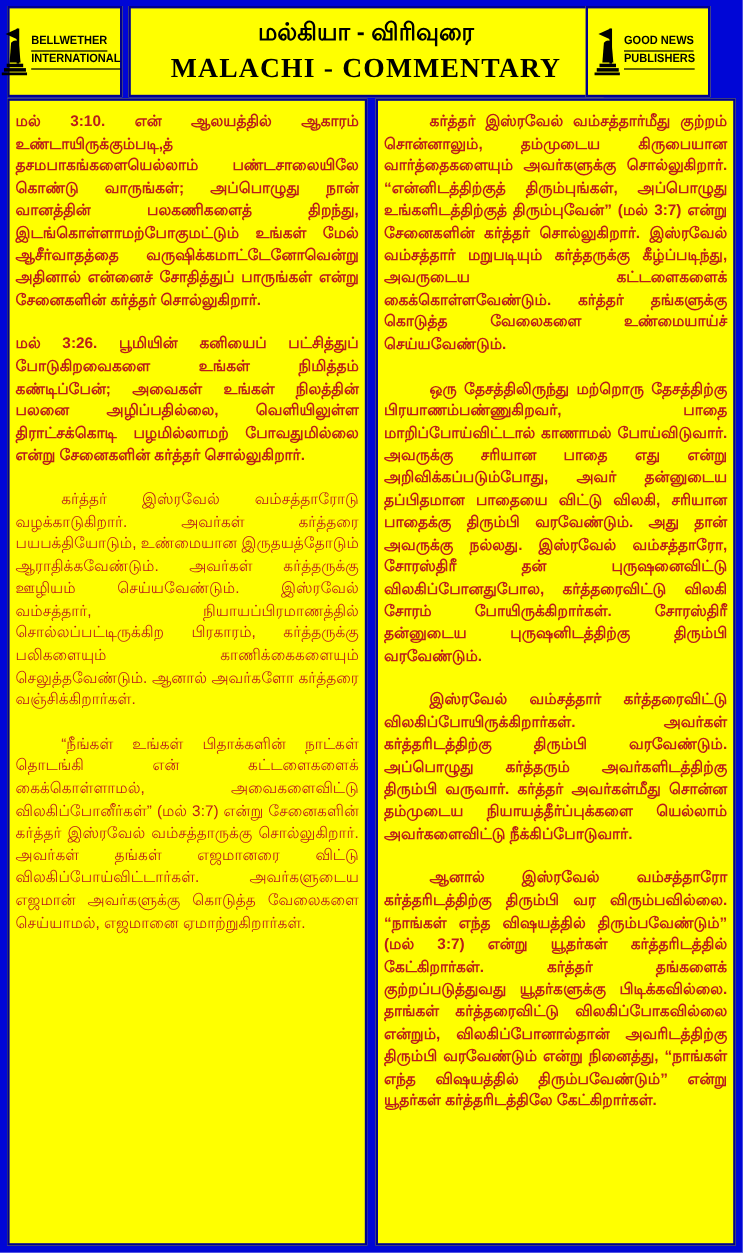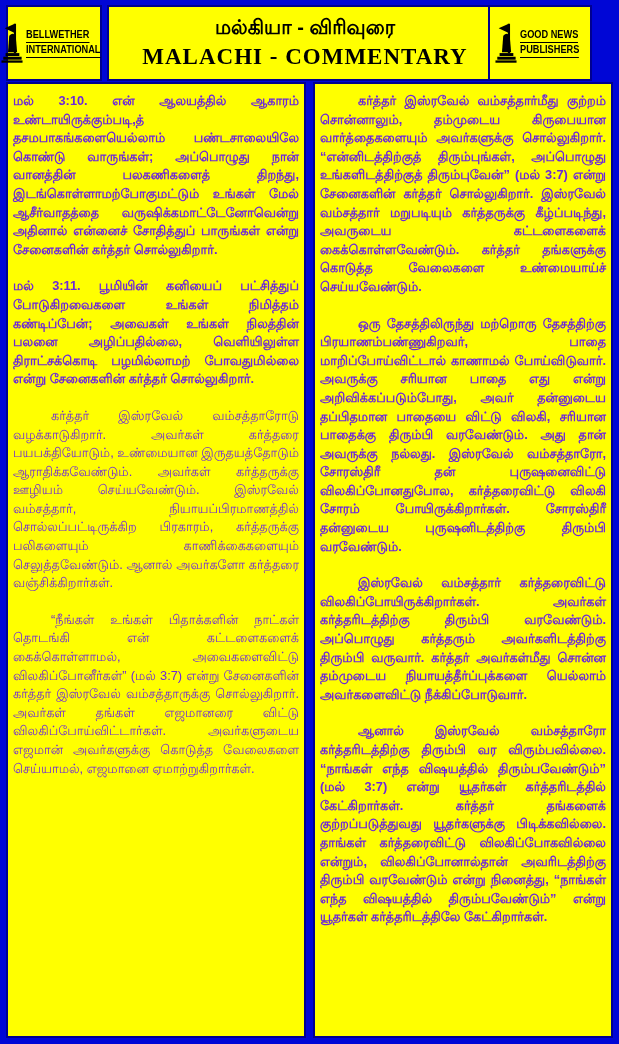--- a/index.html
+++ b/index.html
@@ -43,21 +43,21 @@
   }
   
   .col{
     padding:8px 5px 6px 5px;
     overflow:hidden;
   }
   .col-left{left:6px;top:82px;width:300px;height:956px;}
   .col-right{left:313px;top:82px;width:300px;height:956px;font-weight:bold;}
   .col p{
     margin:0 0 18px 0;
-    font-size:12.8px;line-height:18.6px;color:#6d28d9;
+    font-size:12.8px;line-height:18.6px;color:#b91c1c;
     text-align:justify;
     font-family:"Liberation Sans","DejaVu Sans",sans-serif;
   }
   .col p.verse{font-weight:bold;text-indent:0;}
   .col p.commentary{text-indent:38px;}
 </style>
 </head>
 <body>
 
 <div class="page">
@@ -96,21 +96,21 @@
       </g>
     </svg>
     <span class="logo-text">
       <span class="logo-line">GOOD NEWS</span>
       <span class="logo-line">PUBLISHERS</span>
     </span>
   </div>
 
   <div class="panel col col-left">
     <p class="verse">மல் 3:10. என் ஆலயத்தில் ஆகாரம் உண்டாயிருக்கும்படி,த் தசமபாகங்களையெல்லாம் பண்டசாலையிலே கொண்டு வாருங்கள்; அப்பொழுது நான் வானத்தின் பலகணிகளைத் திறந்து, இடங்கொள்ளாமற்போகுமட்டும் உங்கள் மேல் ஆசீர்வாதத்தை வருஷிக்கமாட்டேனோவென்று அதினால் என்னைச் சோதித்துப் பாருங்கள் என்று சேனைகளின் கர்த்தர் சொல்லுகிறார்.</p>
-    <p class="verse">மல் 3:11. பூமியின் கனியைப் பட்சித்துப் போடுகிறவைகளை உங்கள் நிமித்தம் கண்டிப்பேன்; அவைகள் உங்கள் நிலத்தின் பலனை அழிப்பதில்லை, வெளியிலுள்ள திராட்சக்கொடி பழமில்லாமற் போவதுமில்லை என்று சேனைகளின் கர்த்தர் சொல்லுகிறார்.</p>
+    <p class="verse">மல் 3:26. பூமியின் கனியைப் பட்சித்துப் போடுகிறவைகளை உங்கள் நிமித்தம் கண்டிப்பேன்; அவைகள் உங்கள் நிலத்தின் பலனை அழிப்பதில்லை, வெளியிலுள்ள திராட்சக்கொடி பழமில்லாமற் போவதுமில்லை என்று சேனைகளின் கர்த்தர் சொல்லுகிறார்.</p>
     <p class="commentary">கர்த்தர் இஸ்ரவேல் வம்சத்தாரோடு வழக்காடுகிறார். அவர்கள் கர்த்தரை பயபக்தியோடும், உண்மையான இருதயத்தோடும் ஆராதிக்கவேண்டும். அவர்கள் கர்த்தருக்கு ஊழியம் செய்யவேண்டும். இஸ்ரவேல் வம்சத்தார், நியாயப்பிரமாணத்தில் சொல்லப்பட்டிருக்கிற பிரகாரம், கர்த்தருக்கு பலிகளையும் காணிக்கைகளையும் செலுத்தவேண்டும். ஆனால் அவர்களோ கர்த்தரை வஞ்சிக்கிறார்கள்.</p>
     <p class="commentary">“நீங்கள் உங்கள் பிதாக்களின் நாட்கள் தொடங்கி என் கட்டளைகளைக் கைக்கொள்ளாமல், அவைகளைவிட்டு விலகிப்போனீர்கள்” (மல் 3:7) என்று சேனைகளின் கர்த்தர் இஸ்ரவேல் வம்சத்தாருக்கு சொல்லுகிறார். அவர்கள் தங்கள் எஜமானரை விட்டு விலகிப்போய்விட்டார்கள். அவர்களுடைய எஜமான் அவர்களுக்கு கொடுத்த வேலைகளை செய்யாமல், எஜமானை ஏமாற்றுகிறார்கள்.</p>
   </div>
 
   <div class="panel col col-right">
     <p class="commentary">கர்த்தர் இஸ்ரவேல் வம்சத்தார்மீது குற்றம் சொன்னாலும், தம்முடைய கிருபையான வார்த்தைகளையும் அவர்களுக்கு சொல்லுகிறார். “என்னிடத்திற்குத் திரும்புங்கள், அப்பொழுது உங்களிடத்திற்குத் திரும்புவேன்” (மல் 3:7) என்று சேனைகளின் கர்த்தர் சொல்லுகிறார். இஸ்ரவேல் வம்சத்தார் மறுபடியும் கர்த்தருக்கு கீழ்ப்படிந்து, அவருடைய கட்டளைகளைக் கைக்கொள்ளவேண்டும். கர்த்தர் தங்களுக்கு கொடுத்த வேலைகளை உண்மையாய்ச் செய்யவேண்டும்.</p>
     <p class="commentary">ஒரு தேசத்திலிருந்து மற்றொரு தேசத்திற்கு பிரயாணம்பண்ணுகிறவர், பாதை மாறிப்போய்விட்டால் காணாமல் போய்விடுவார். அவருக்கு சரியான பாதை எது என்று அறிவிக்கப்படும்போது, அவர் தன்னுடைய தப்பிதமான பாதையை விட்டு விலகி, சரியான பாதைக்கு திரும்பி வரவேண்டும். அது தான் அவருக்கு நல்லது. இஸ்ரவேல் வம்சத்தாரோ, சோரஸ்திரீ தன் புருஷனைவிட்டு விலகிப்போனதுபோல, கர்த்தரைவிட்டு விலகி சோரம் போயிருக்கிறார்கள். சோரஸ்திரீ தன்னுடைய புருஷனிடத்திற்கு திரும்பி வரவேண்டும்.</p>
     <p class="commentary">இஸ்ரவேல் வம்சத்தார் கர்த்தரைவிட்டு விலகிப்போயிருக்கிறார்கள். அவர்கள் கர்த்தரிடத்திற்கு திரும்பி வரவேண்டும். அப்பொழுது கர்த்தரும் அவர்களிடத்திற்கு திரும்பி வருவார். கர்த்தர் அவர்கள்மீது சொன்ன தம்முடைய நியாயத்தீர்ப்புக்களை யெல்லாம் அவர்களைவிட்டு நீக்கிப்போடுவார்.</p>
     <p class="commentary">ஆனால் இஸ்ரவேல் வம்சத்தாரோ கர்த்தரிடத்திற்கு திரும்பி வர விரும்பவில்லை. “நாங்கள் எந்த விஷயத்தில் திரும்பவேண்டும்” (மல் 3:7) என்று யூதர்கள் கர்த்தரிடத்தில் கேட்கிறார்கள். கர்த்தர் தங்களைக் குற்றப்படுத்துவது யூதர்களுக்கு பிடிக்கவில்லை. தாங்கள் கர்த்தரைவிட்டு விலகிப்போகவில்லை என்றும், விலகிப்போனால்தான் அவரிடத்திற்கு திரும்பி வரவேண்டும் என்று நினைத்து, “நாங்கள் எந்த விஷயத்தில் திரும்பவேண்டும்” என்று யூதர்கள் கர்த்தரிடத்திலே கேட்கிறார்கள்.</p>
   </div>

